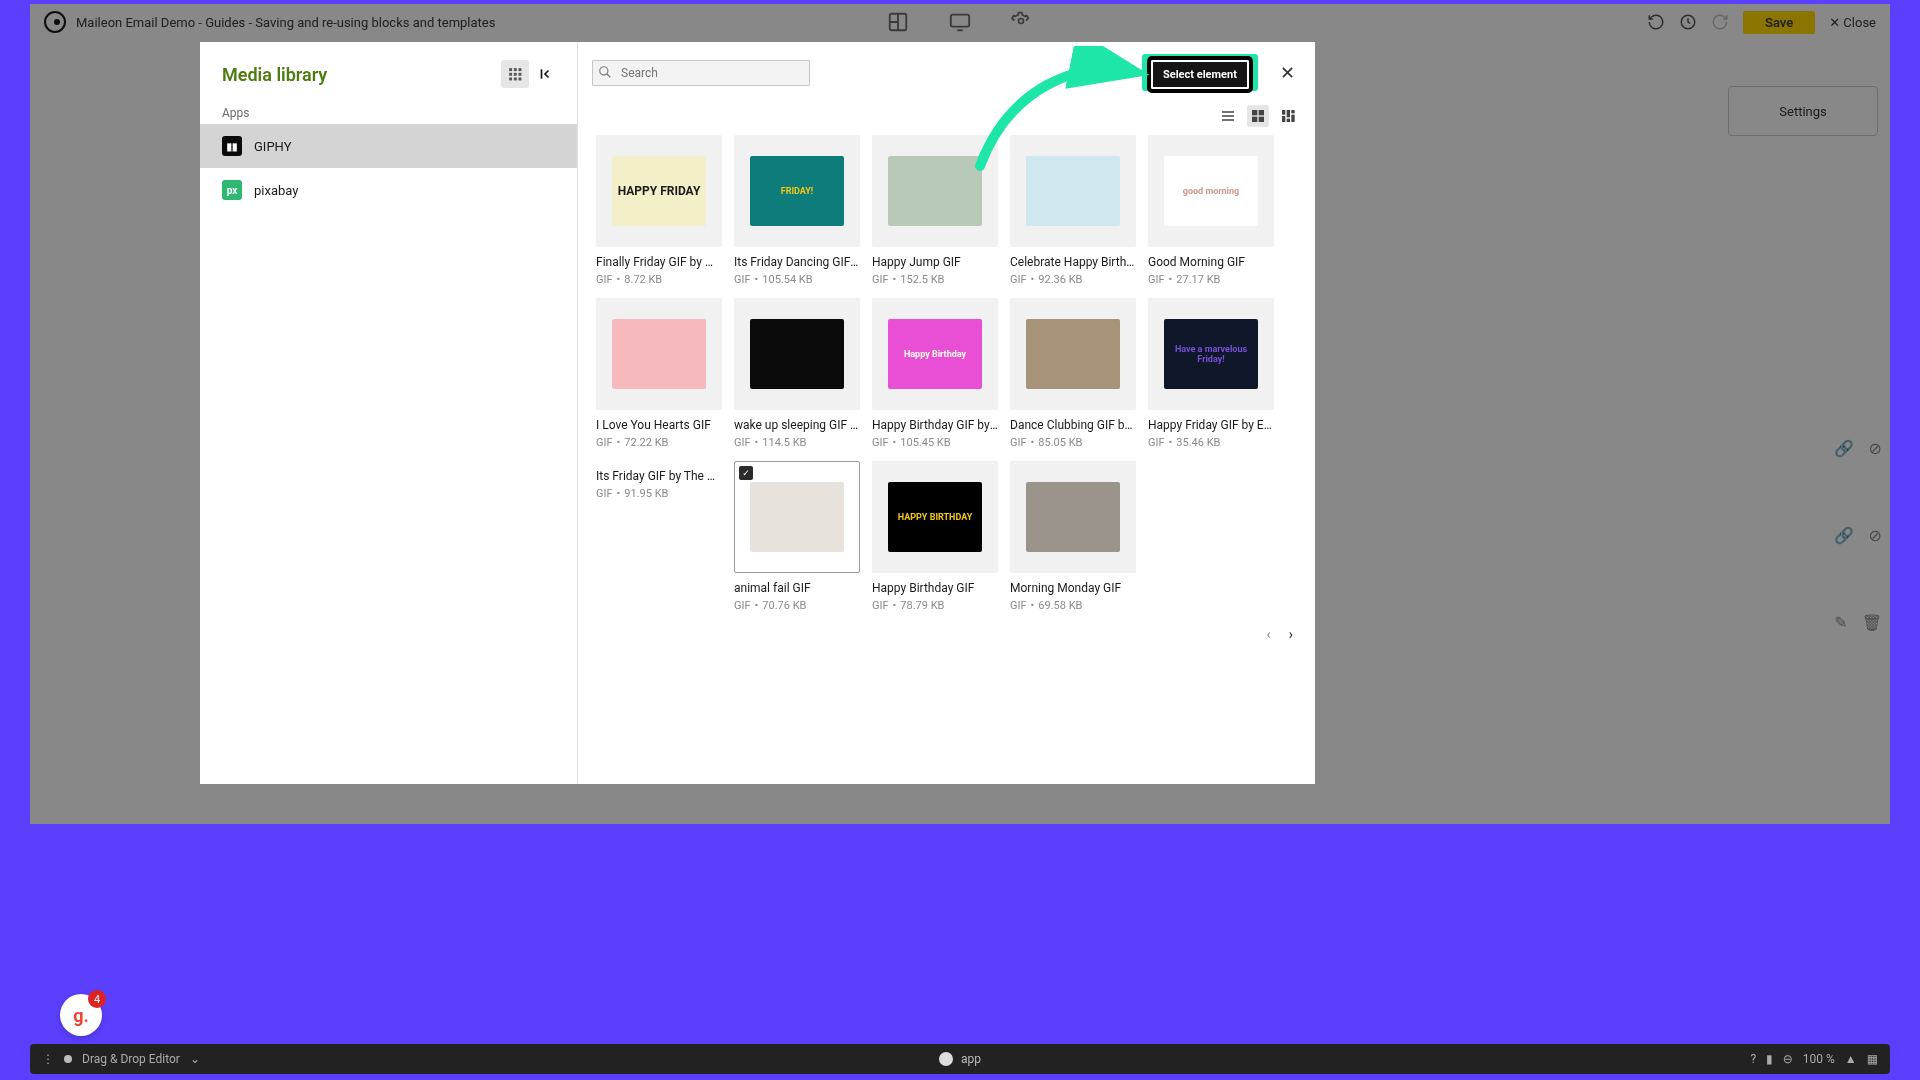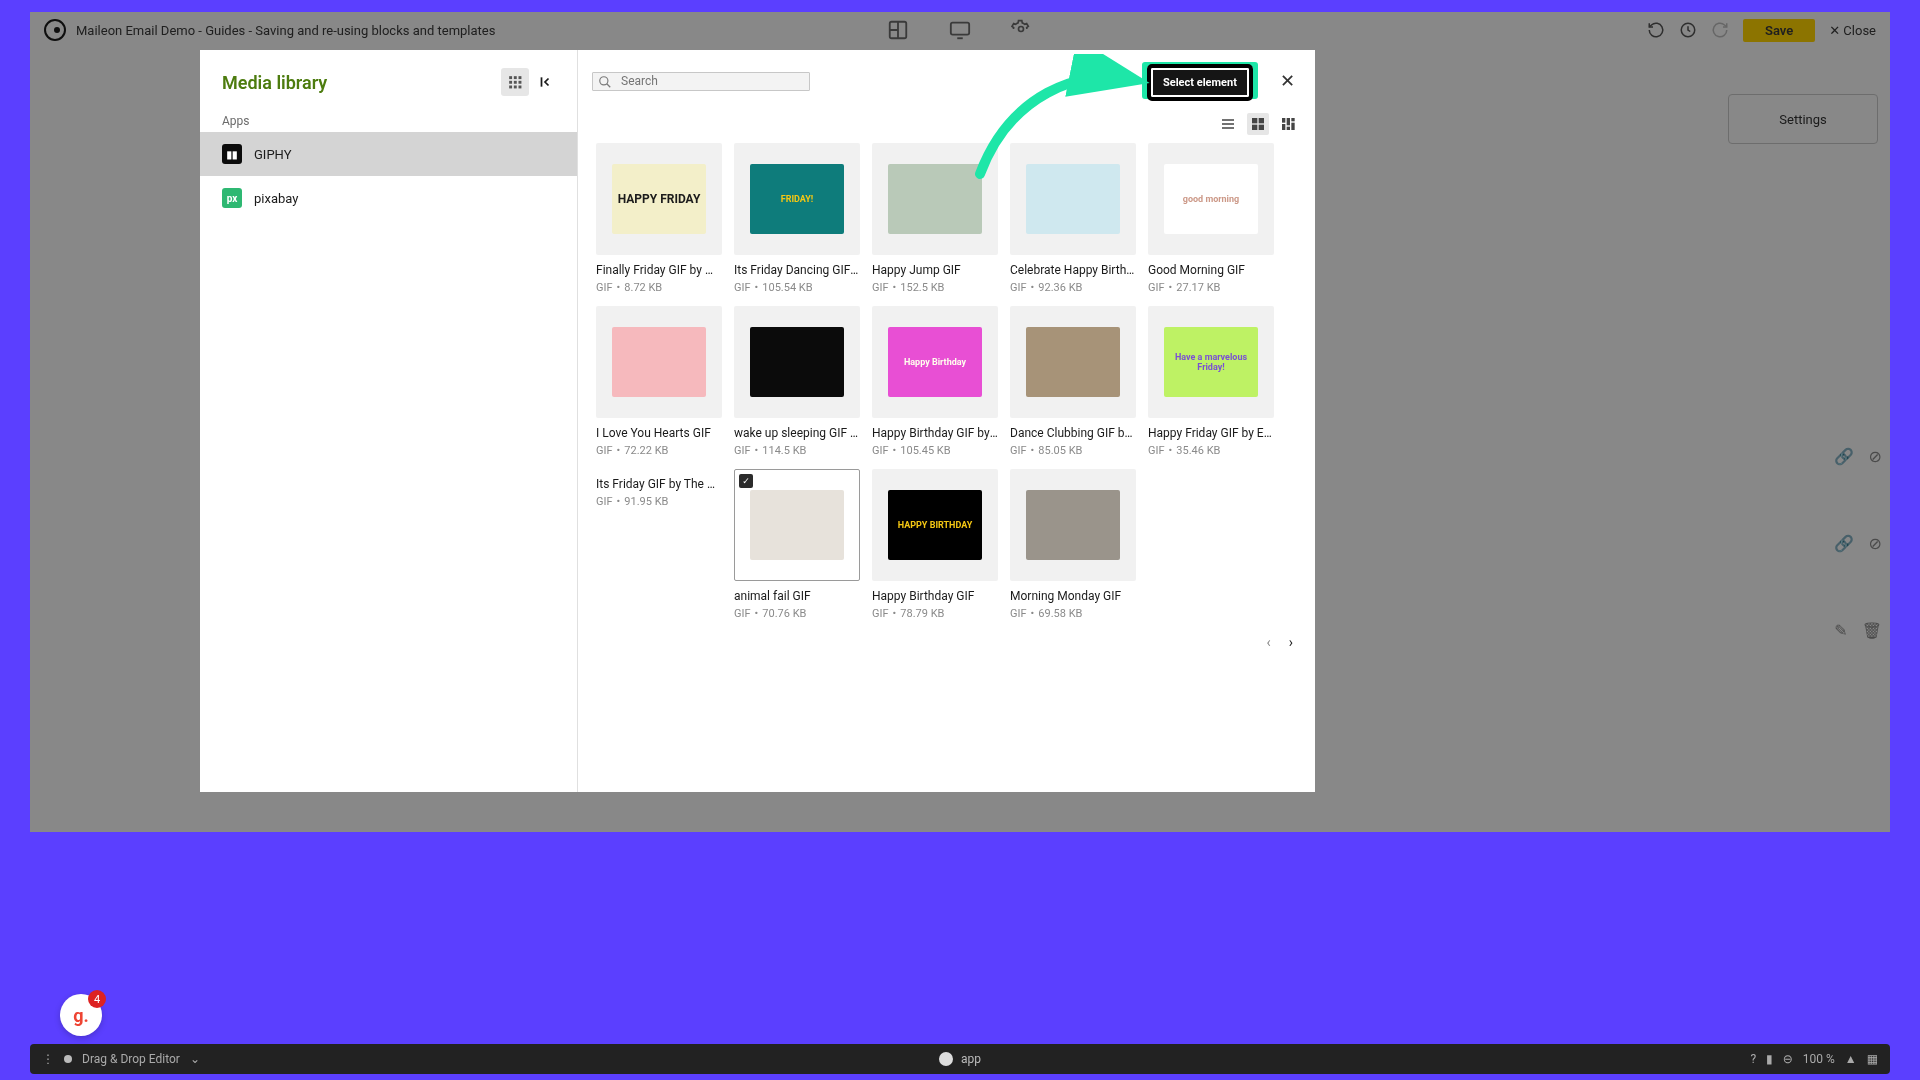--- a/index.html
+++ b/index.html
@@ -1,17 +1,17 @@
 <!DOCTYPE html>
 <html><head>
 <meta charset="utf-8">
 <style>
 *{box-sizing:border-box;margin:0;padding:0;font-family:-apple-system,BlinkMacSystemFont,"Segoe UI",Roboto,Arial,sans-serif}
 body{background:#5B3FFF;height:1080px;width:1920px;overflow:hidden;position:relative}
-.frame{position:absolute;top:12px;left:30px;right:30px;height:820px;background:#F7F7F7;overflow:hidden}
+.frame{position:absolute;top:4px;left:30px;right:30px;height:820px;background:#F7F7F7;overflow:hidden}
 
 
 .topbar{height:36px;background:#F7F7F7;display:flex;align-items:center;padding:0 14px;gap:10px;color:#3a3a3a;font-size:13px}
 .logo-circle{width:22px;height:22px;border:2px solid #1b1b1b;border-radius:50%;display:flex;align-items:center;justify-content:center}
 .logo-circle::after{content:"";width:6px;height:6px;background:#1b1b1b;border-radius:50%;margin-left:4px}
 .topbar .sp{flex:1}
 .top-icons{display:flex;gap:40px;color:#666;align-items:center;position:absolute;left:50%;transform:translateX(-50%)}
 .top-icons span{width:22px;height:22px;display:inline-block}
 .right-cluster{display:flex;align-items:center;gap:14px}
 .save-btn{background:#FFD400;padding:4px 22px;border-radius:2px;font-size:13px;font-weight:600}
@@ -37,21 +37,21 @@
 .apps-label{font-size:12px;color:#6b6b6b;padding:8px 22px 4px}
 .app-item{display:flex;align-items:center;gap:12px;padding:12px 22px;font-size:13px;color:#1b1b1b}
 .app-item.active{background:#d4d4d4}
 .app-badge{width:20px;height:20px;border-radius:3px;display:inline-flex;align-items:center;justify-content:center;font-size:10px;font-weight:700;color:#fff}
 .giphy-b{background:#0b0b0b}
 .pixabay-b{background:#2EB872}
 
 .m-main{flex:1;display:flex;flex-direction:column}
 .m-toolbar{display:flex;align-items:center;padding:12px 14px 10px;gap:10px}
 .search-wrap{position:relative;width:218px}
-.search-input{width:100%;height:19px;border:1px solid #c7c7c7;background:#f3f3f3;padding:0 8px 0 28px;font-size:12px;color:#a16207;border-radius:1px}
+.search-input{width:100%;height:26px;border:1px solid #c7c7c7;background:#f3f3f3;padding:0 8px 0 28px;font-size:12px;color:#a16207;border-radius:1px}
 .search-icon{position:absolute;left:6px;top:5px;color:#7a7a7a}
 .tb-sp{flex:1}
 .select-el{background:#151515;color:#fff;font-size:11px;font-weight:700;padding:6px 10px;border:2px solid #fff;outline:4px solid #000;border-radius:1px}
 .callout{border:5px solid #1EE6A8;padding:4px;border-radius:3px}
 .close-x{font-size:18px;color:#333;margin-left:12px;margin-right:6px}
 
 .viewrow{display:flex;justify-content:flex-end;padding:4px 16px 8px;gap:8px;color:#444}
 .view-btn{width:22px;height:22px;display:flex;align-items:center;justify-content:center;border-radius:2px}
 .view-btn.active{background:#e6e6e6}
 
@@ -294,21 +294,21 @@
           </div>
           <div class="card">
             <div class="thumb">
               <div class="pic" style="background:#A79378;color:#222;display:flex;align-items:center;justify-content:center;font-size:9px;font-weight:700;text-align:center;padding:3px"></div>
             </div>
             <div class="card-title">Dance Clubbing GIF by C…</div>
             <div class="card-meta">GIF<span class="dot">•</span>85.05 KB</div>
           </div>
           <div class="card">
             <div class="thumb">
-              <div class="pic" style="background:#bef264;color:#7A4FD4;display:flex;align-items:center;justify-content:center;font-size:9px;font-weight:700;text-align:center;padding:3px">Have a marvelous Friday!</div>
+              <div class="pic" style="background:#0f172a;color:#7A4FD4;display:flex;align-items:center;justify-content:center;font-size:9px;font-weight:700;text-align:center;padding:3px">Have a marvelous Friday!</div>
             </div>
             <div class="card-title">Happy Friday GIF by Eln…</div>
             <div class="card-meta">GIF<span class="dot">•</span>35.46 KB</div>
           </div>
           <div class="card">
             <div class="card-title">Its Friday GIF by The Off…</div>
             <div class="card-meta">GIF<span class="dot">•</span>91.95 KB</div>
           </div>
           <div class="card selected">
             <div class="thumb">

